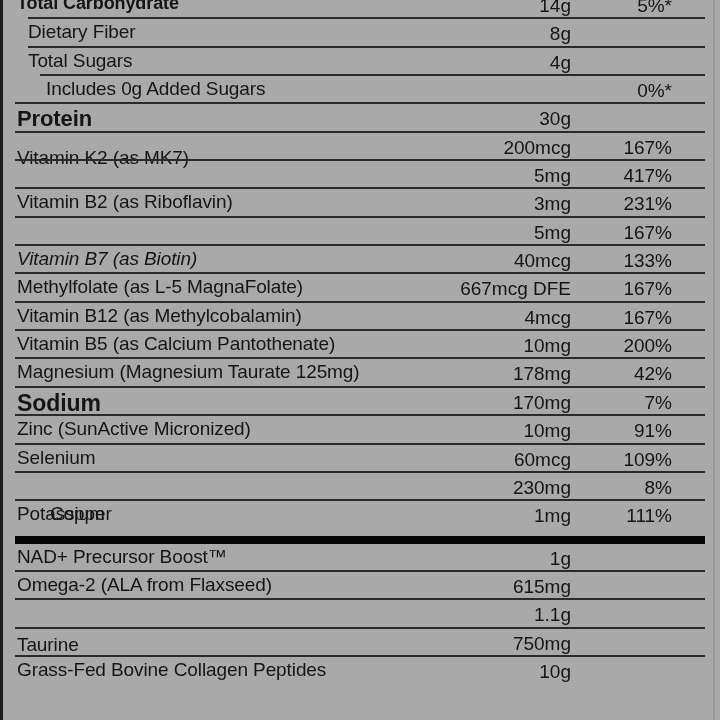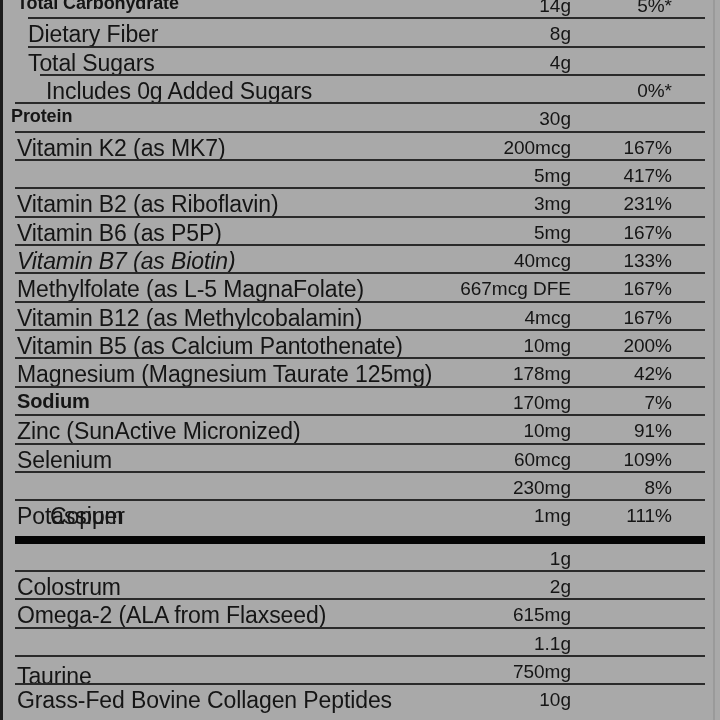--- a/index.html
+++ b/index.html
@@ -7,21 +7,21 @@
     width: 720px; height: 720px; overflow: hidden; position: relative;
     background: #a9a9a9;
     font-family: "Liberation Sans", sans-serif;
     color: #151515;
   }
   .left-border { position: absolute; left: 0; top: 0; width: 3px; height: 720px; background: #1c1c1c; }
   .right-edge { position: absolute; left: 713px; top: 0; width: 2px; height: 720px; background: #9a9a9a; }
   .panel { position: absolute; left: 0; top: -9px; width: 720px; }
   .row { position: relative; height: 28.35px; }
   .row .line { position: absolute; right: 15px; bottom: 0; height: 2px; background: #2a2a2a; }
-  .row .name { position: absolute; top: 2px; font-size: 23px; white-space: nowrap; letter-spacing: -0.1px; }
+  .row .name { position: absolute; top: 2px; font-size: 19px; white-space: nowrap; letter-spacing: -0.1px; }
   .row .name.bold { font-weight: bold; }
   .row .amt { position: absolute; right: 149px; top: 4px; font-size: 19px; text-align: right; white-space: nowrap; }
   .row .dv { position: absolute; right: 48px; top: 4px; font-size: 19px; text-align: right; white-space: nowrap; }
   .thick { height: 8px; margin: 6px 15px 0 15px; background: #050505; }
 </style>
 </head>
 <body>
 
 <div class="left-border"></div>
 <div class="right-edge"></div>
@@ -45,44 +45,43 @@
       <span class="dv"></span>
       <div class="line" style="left: 40px;"></div>
     </div>
     <div class="row">
       <span class="name" style="left: 46px;">Includes 0g Added Sugars</span>
       <span class="amt"></span>
       <span class="dv">0%*</span>
       <div class="line" style="left: 15px;"></div>
     </div>
     <div class="row">
-      <span class="name bold" style="left: 11px; font-size: 18px;">Protein</span>
+      <span class="name bold" style="left: 17px; font-size: 22px;">Protein</span>
       <span class="amt">30g</span>
       <span class="dv"></span>
       <div class="line" style="left: 15px;"></div>
     </div>
     <div class="row">
-      <span class="name" style="left: 17px;">Vitamin K2 (as MK7)</span>
+      <span class="name" style="left: 17px; margin-top: 12px;">Vitamin K2 (as MK7)</span>
       <span class="amt">200mcg</span>
       <span class="dv">167%</span>
       <div class="line" style="left: 15px;"></div>
     </div>
     <div class="row">
       <span class="amt">5mg</span>
       <span class="dv">417%</span>
       <div class="line" style="left: 15px;"></div>
     </div>
     <div class="row">
       <span class="name" style="left: 17px;">Vitamin B2 (as Riboflavin)</span>
       <span class="amt">3mg</span>
       <span class="dv">231%</span>
       <div class="line" style="left: 15px;"></div>
     </div>
     <div class="row">
-      <span class="name" style="left: 17px;">Vitamin B6 (as P5P)</span>
       <span class="amt">5mg</span>
       <span class="dv">167%</span>
       <div class="line" style="left: 15px;"></div>
     </div>
     <div class="row">
       <span class="name" style="left: 17px; font-style: italic;">Vitamin B7 (as Biotin)</span>
       <span class="amt">40mcg</span>
       <span class="dv">133%</span>
       <div class="line" style="left: 15px;"></div>
     </div>
@@ -104,21 +103,21 @@
       <span class="dv">200%</span>
       <div class="line" style="left: 15px;"></div>
     </div>
     <div class="row">
       <span class="name" style="left: 17px;">Magnesium (Magnesium Taurate 125mg)</span>
       <span class="amt">178mg</span>
       <span class="dv">42%</span>
       <div class="line" style="left: 15px;"></div>
     </div>
     <div class="row">
-      <span class="name bold" style="left: 17px; font-size: 20px;">Sodium</span>
+      <span class="name bold" style="left: 17px; font-size: 23px;">Sodium</span>
       <span class="amt">170mg</span>
       <span class="dv">7%</span>
       <div class="line" style="left: 15px;"></div>
     </div>
     <div class="row">
       <span class="name" style="left: 17px;">Zinc (SunActive Micronized)</span>
       <span class="amt">10mg</span>
       <span class="dv">91%</span>
       <div class="line" style="left: 15px;"></div>
     </div>
@@ -134,26 +133,22 @@
       <span class="dv">8%</span>
       <div class="line" style="left: 15px;"></div>
     </div>
     <div class="row">
       <span class="name" style="left: 17px; margin-left: 33px;">Copper</span>
       <span class="amt">1mg</span>
       <span class="dv">111%</span>
     </div>
     <div class="thick"></div>
     <div class="row">
+      <span class="name" style="left: 17px;">NAD+ Precursor Boost™</span>
       <span class="amt">1g</span>
-      <div class="line" style="left: 15px;"></div>
-    </div>
-    <div class="row">
-      <span class="name" style="left: 17px;">Colostrum</span>
-      <span class="amt">2g</span>
       <div class="line" style="left: 15px;"></div>
     </div>
     <div class="row">
       <span class="name" style="left: 17px;">Omega-2 (ALA from Flaxseed)</span>
       <span class="amt">615mg</span>
       <div class="line" style="left: 15px;"></div>
     </div>
     <div class="row">
       <span class="name" style="left: 17px; margin-top: 32px;">Taurine</span>
       <span class="amt">1.1g</span>

